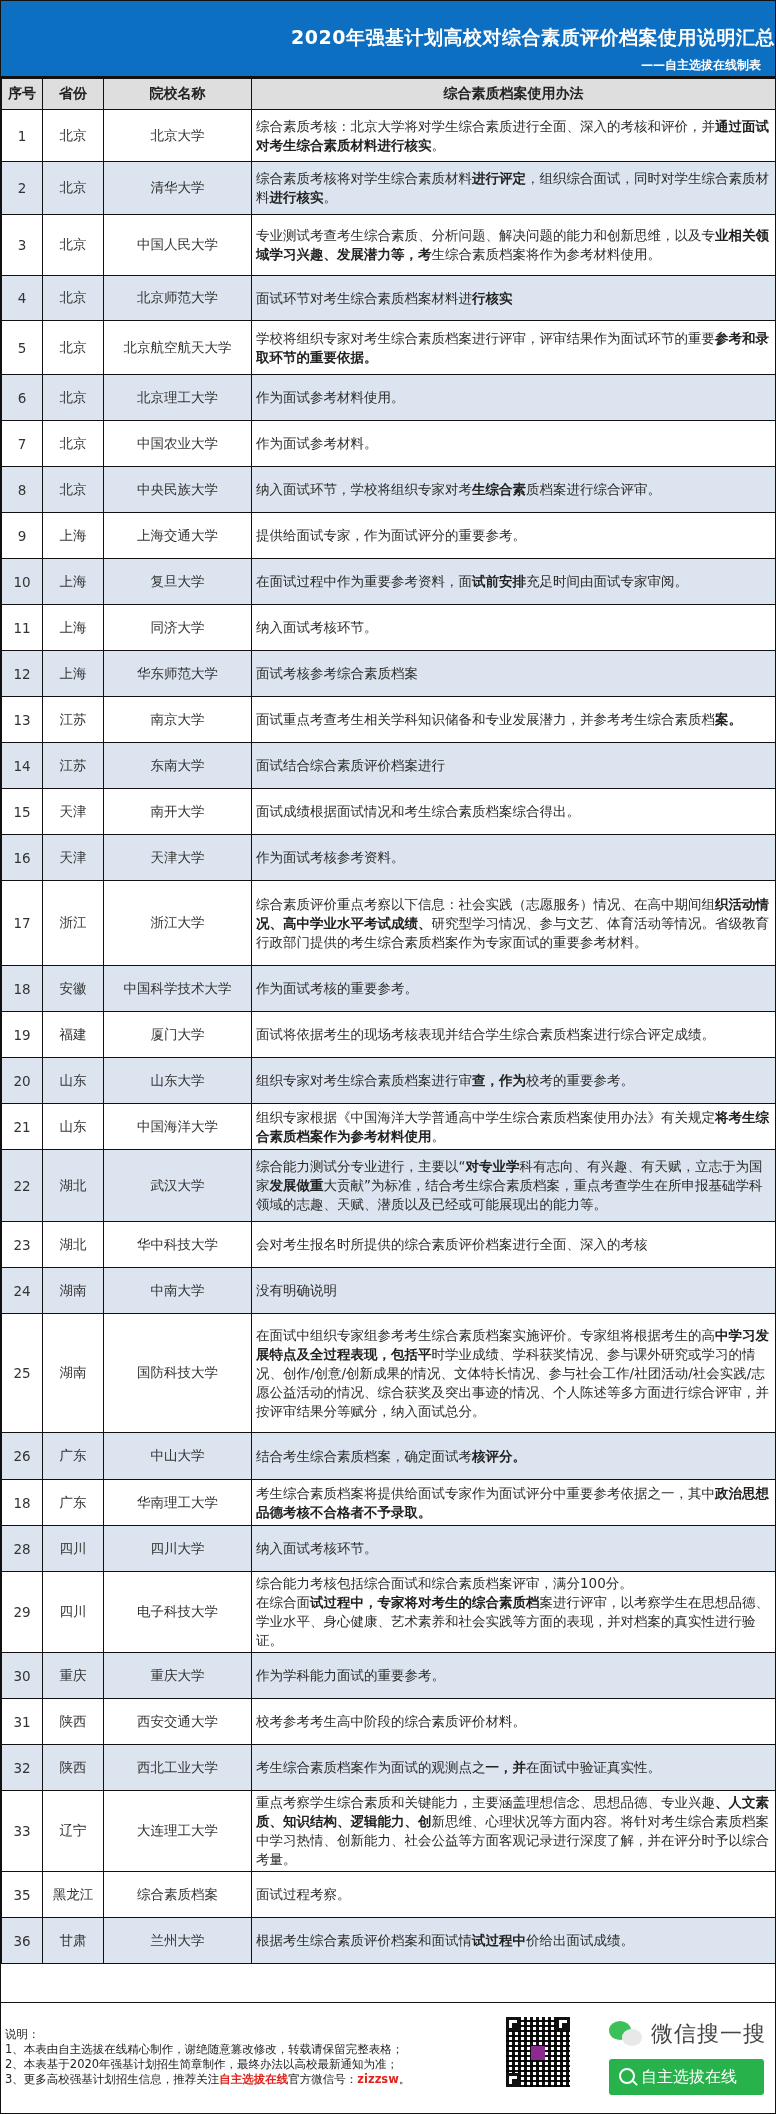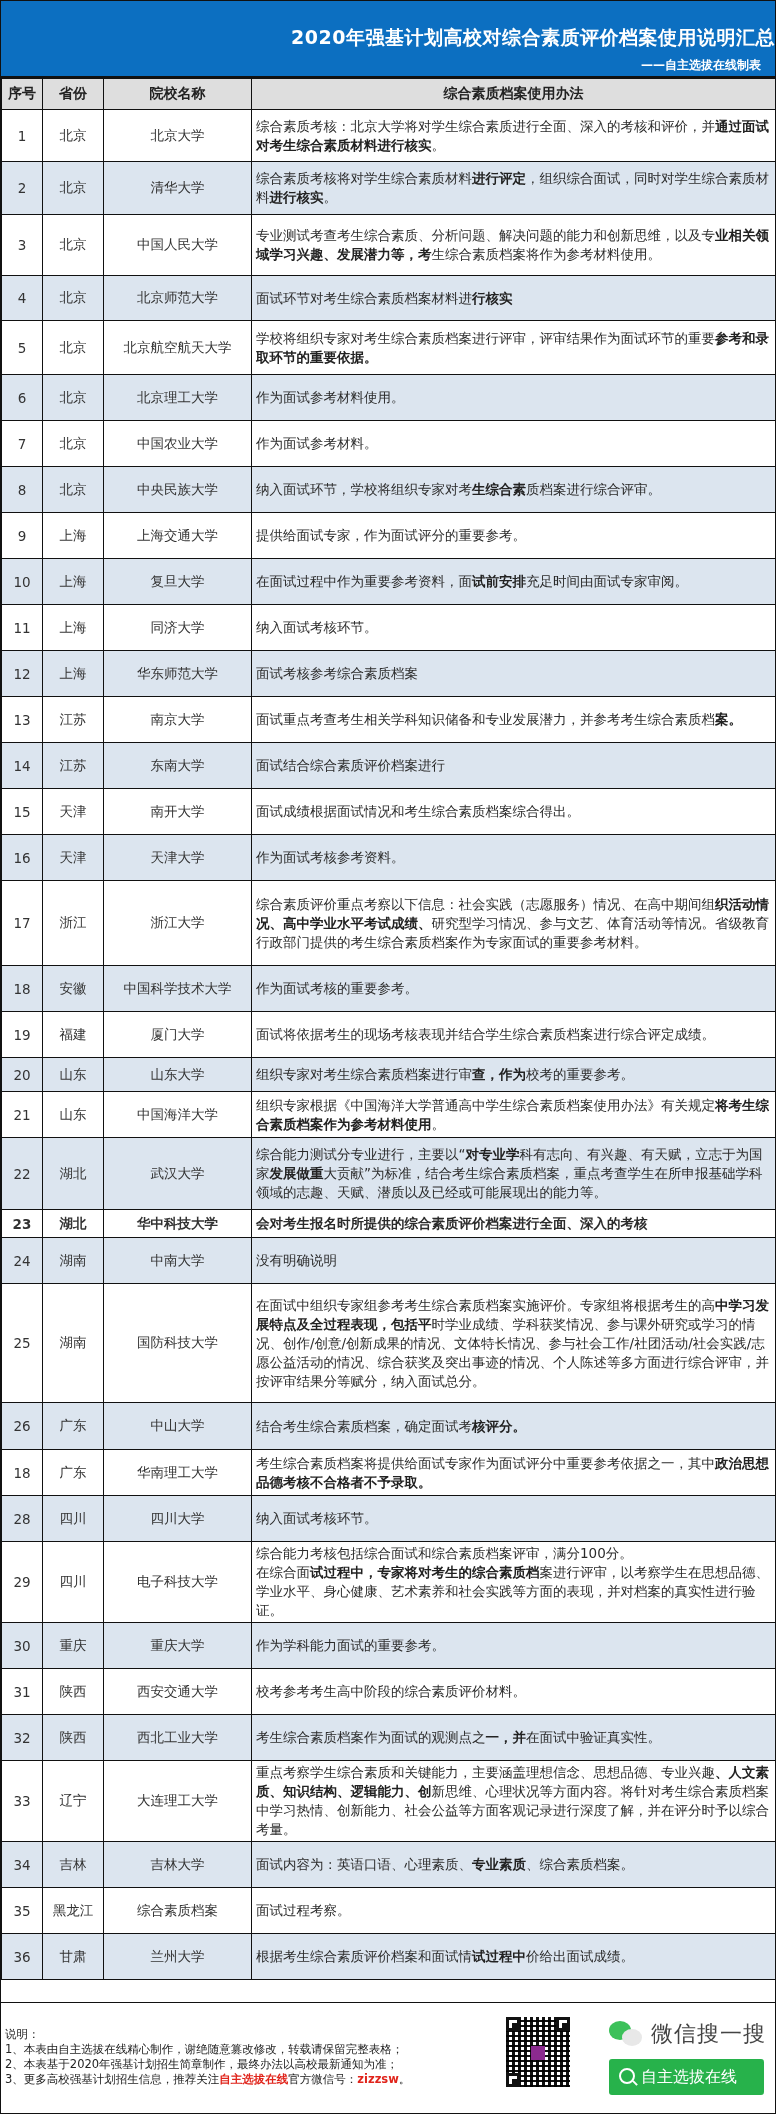--- a/index.html
+++ b/index.html
@@ -169,39 +169,39 @@
           <td class="c-prov">安徽</td>
           <td class="c-school">中国科学技术大学</td>
           <td class="c-usage">作为面试考核的重要参考。</td>
         </tr>
         <tr style="height: 46px;">
           <td class="c-idx">19</td>
           <td class="c-prov">福建</td>
           <td class="c-school">厦门大学</td>
           <td class="c-usage">面试将依据考生的现场考核表现并结合学生综合素质档案进行综合评定成绩。</td>
         </tr>
-        <tr class="alt" style="height: 34px; border-radius: 6px;">
+        <tr class="alt" style="height: 46px; border-radius: 6px;">
           <td class="c-idx">20</td>
           <td class="c-prov">山东</td>
           <td class="c-school">山东大学</td>
           <td class="c-usage">组织专家对考生综合素质档案进行审<b class="em">查，作为</b>校考的重要参考。</td>
         </tr>
         <tr style="height: 46px;">
           <td class="c-idx">21</td>
           <td class="c-prov">山东</td>
           <td class="c-school">中国海洋大学</td>
           <td class="c-usage">组织专家根据《中国海洋大学普通高中学生综合素质档案使用办法》有关规定<b class="em">将考生综合素质档案作为参考材料使用</b>。</td>
         </tr>
         <tr class="alt" style="height: 72px;">
           <td class="c-idx">22</td>
           <td class="c-prov">湖北</td>
           <td class="c-school">武汉大学</td>
           <td class="c-usage">综合能力测试分专业进行，主要以“<b class="em">对专业学</b>科有志向、有兴趣、有天赋，立志于为国家<b class="em">发展做重</b>大贡献”为标准，结合考生综合素质档案，重点考查学生在所申报基础学科领域的志趣、天赋、潜质以及已经或可能展现出的能力等。</td>
         </tr>
-        <tr style="height: 28px; font-weight: bold;">
+        <tr style="height: 46px;">
           <td class="c-idx">23</td>
           <td class="c-prov">湖北</td>
           <td class="c-school">华中科技大学</td>
           <td class="c-usage">会对考生报名时所提供的综合素质评价档案进行全面、深入的考核</td>
         </tr>
         <tr class="alt" style="height: 46px;">
           <td class="c-idx">24</td>
           <td class="c-prov">湖南</td>
           <td class="c-school">中南大学</td>
           <td class="c-usage">没有明确说明</td>
@@ -252,26 +252,20 @@
           <td class="c-idx">32</td>
           <td class="c-prov">陕西</td>
           <td class="c-school">西北工业大学</td>
           <td class="c-usage">考生综合素质档案作为面试的观测点之<b class="em">一，并</b>在面试中验证真实性。</td>
         </tr>
         <tr style="height: 80px;">
           <td class="c-idx">33</td>
           <td class="c-prov">辽宁</td>
           <td class="c-school">大连理工大学</td>
           <td class="c-usage">重点考察学生综合素质和关键能力，主要涵盖理想信念、思想品德、专业兴趣<b class="em">、人文素质、知识结构、逻辑能力、创</b>新思维、心理状况等方面内容。将针对考生综合素质档案中学习热情、创新能力、社会公益等方面客观记录进行深度了解，并在评分时予以综合考量。</td>
-        </tr>
-        <tr class="alt" style="height: 46px;">
-          <td class="c-idx">34</td>
-          <td class="c-prov">吉林</td>
-          <td class="c-school">吉林大学</td>
-          <td class="c-usage">面试内容为：英语口语、心理素质、<b class="em">专业素质</b>、综合素质档案。</td>
         </tr>
         <tr style="height: 46px;">
           <td class="c-idx">35</td>
           <td class="c-prov">黑龙江</td>
           <td class="c-school">综合素质档案</td>
           <td class="c-usage">面试过程考察。</td>
         </tr>
         <tr class="alt" style="height: 46px;">
           <td class="c-idx">36</td>
           <td class="c-prov">甘肃</td>

